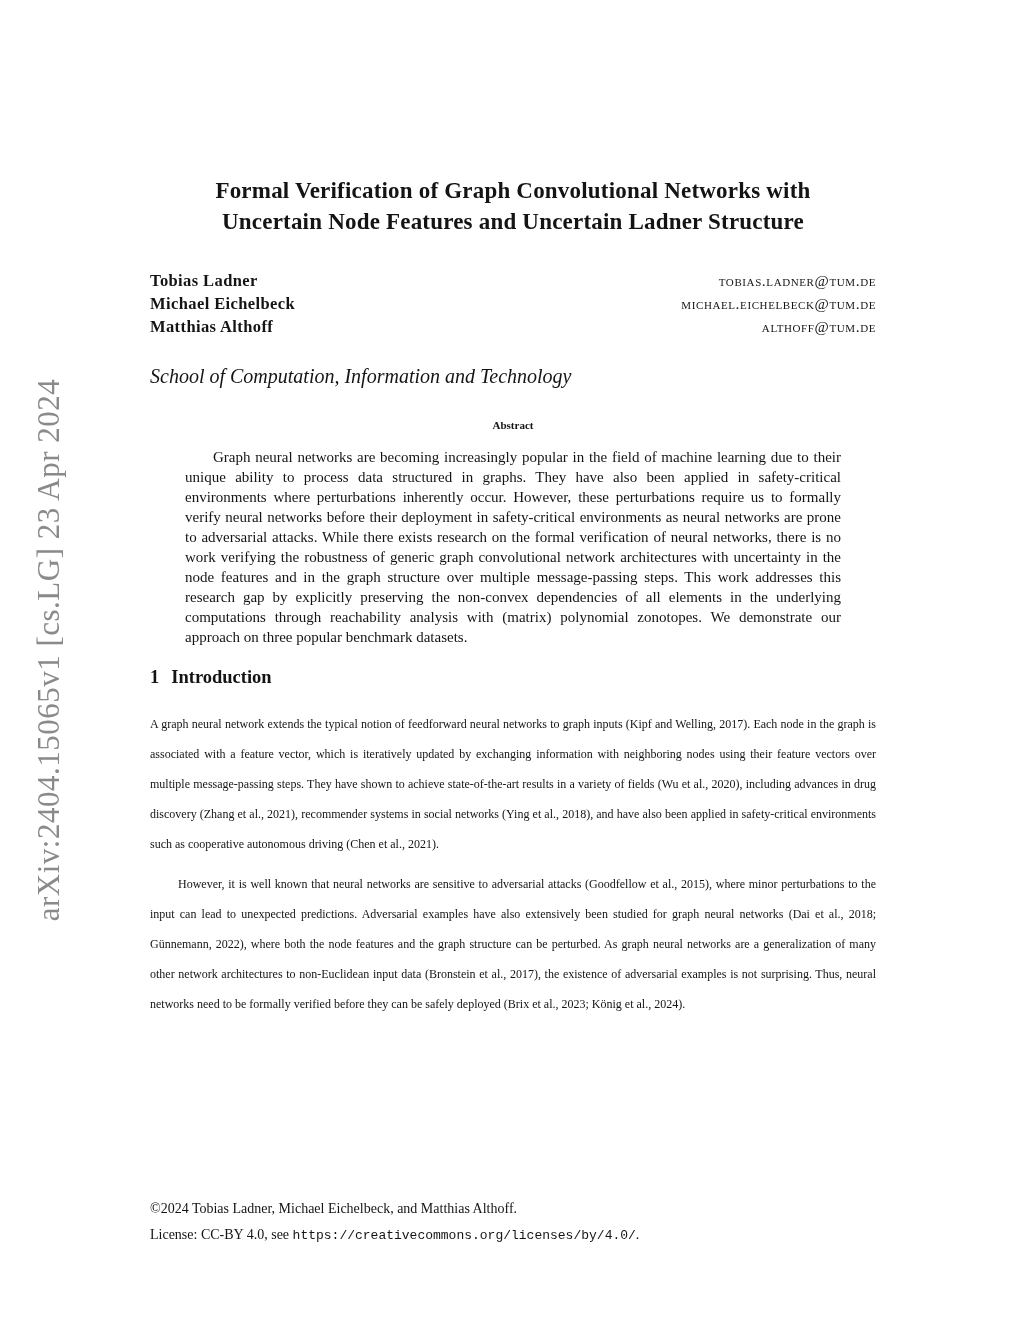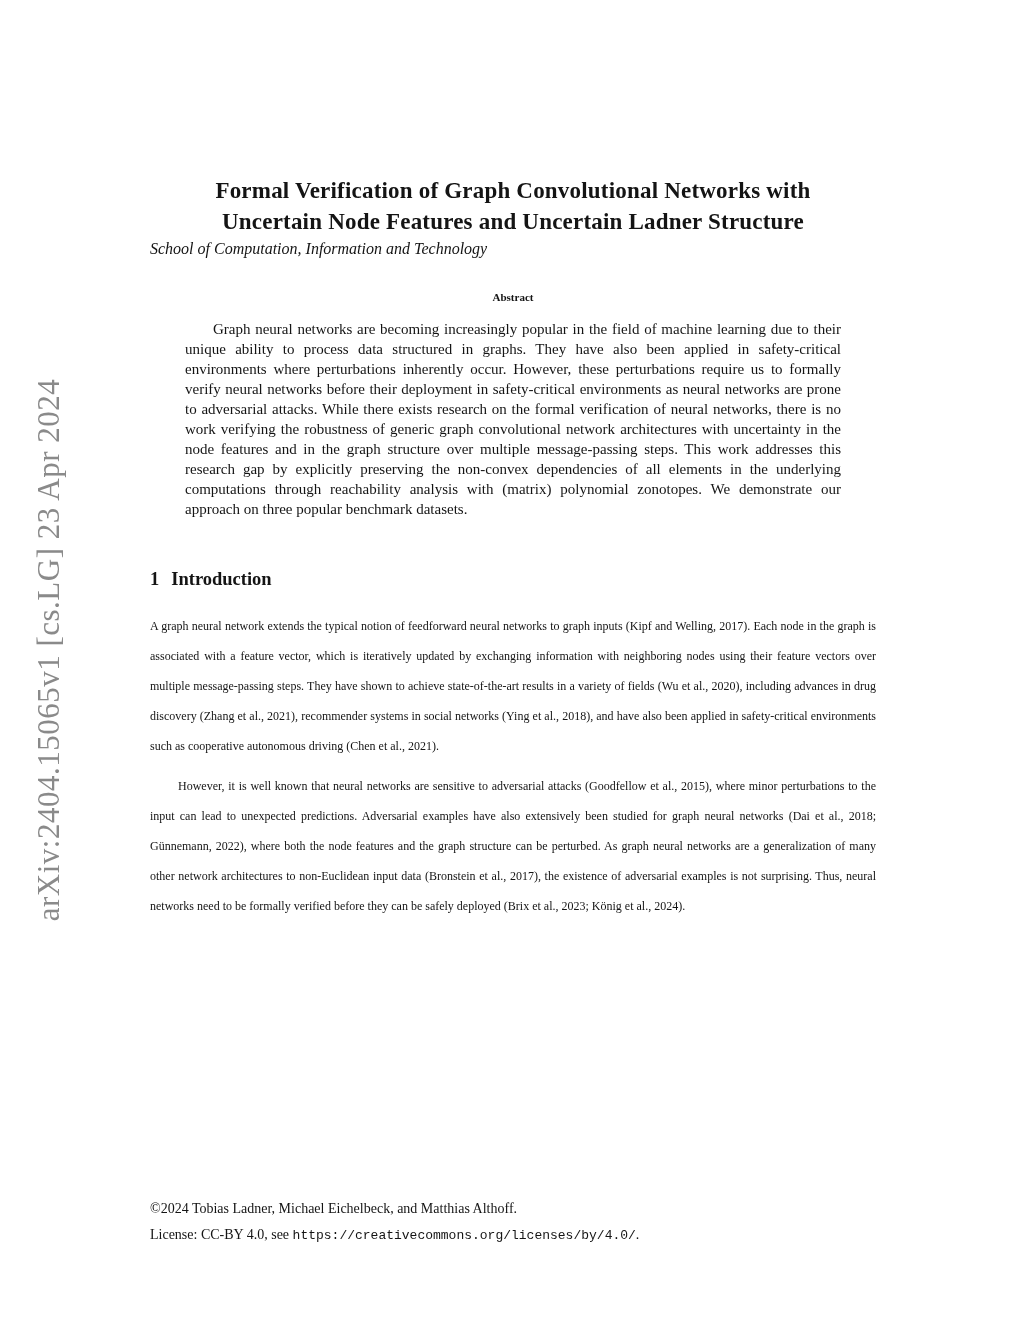--- a/index.html
+++ b/index.html
@@ -60,22 +60,23 @@
     font-size: 16.5px;
     letter-spacing: 0.4px;
   }
   .author-email {
     font-variant: small-caps;
     font-size: 15.5px;
     letter-spacing: 0.6px;
   }
 
   .affiliation {
+    margin-top: 27px;
     font-style: italic;
-    font-size: 16px;
+    font-size: 20px;
     line-height: 23px;
   }
 
   .abstract-heading {
     margin-top: 31px;
     text-align: center;
     font-weight: bold;
     font-size: 11px;
   }
 
@@ -92,21 +93,21 @@
     font-size: 15px;
     line-height: 20px;
     text-align: justify;
   }
   .keywords-label {
     font-weight: bold;
     margin-right: 14px;
   }
 
   .section-heading {
-    margin-top: 50px;
+    margin-top: 20px;
     font-weight: bold;
     font-size: 18.5px;
   }
   .section-number { margin-right: 12px; }
 
   .body-par {
     margin: 0;
     font-size: 12px;
     line-height: 30px;
     text-align: justify;
@@ -135,20 +136,34 @@
 
   <div class="arxiv-strip">arXiv:2404.15065v1  [cs.LG]  23 Apr 2024</div>
 
   <div class="content">
 
     <div class="title">
       <span>Formal Verification of Graph Convolutional Networks with</span><br>
       <span>Uncertain Node Features and Uncertain Ladner Structure</span>
     </div>
 
+    <div class="authors">
+      <div class="author-row">
+        <span class="author-name">Tobias Ladner</span>
+        <span class="author-email">tobias.ladner@tum.de</span>
+      </div>
+      <div class="author-row">
+        <span class="author-name">Michael Eichelbeck</span>
+        <span class="author-email">michael.eichelbeck@tum.de</span>
+      </div>
+      <div class="author-row">
+        <span class="author-name">Matthias Althoff</span>
+        <span class="author-email">althoff@tum.de</span>
+      </div>
+    </div>
 
     <div class="affiliation">
       <div>School of Computation, Information and Technology</div>
     </div>
 
     <div class="abstract-heading">Abstract</div>
 
     <p class="abstract-body">Graph neural networks are becoming increasingly popular in the field of machine learning due to their unique ability to process data structured in graphs. They have also been applied in safety-critical environments where perturbations inherently occur. However, these perturbations require us to formally verify neural networks before their deployment in safety-critical environments as neural networks are prone to adversarial attacks. While there exists research on the formal verification of neural networks, there is no work verifying the robustness of generic graph convolutional network architectures with uncertainty in the node features and in the graph structure over multiple message-passing steps. This work addresses this research gap by explicitly preserving the non-convex dependencies of all elements in the underlying computations through reachability analysis with (matrix) polynomial zonotopes. We demonstrate our approach on three popular benchmark datasets.</p>
 
 

